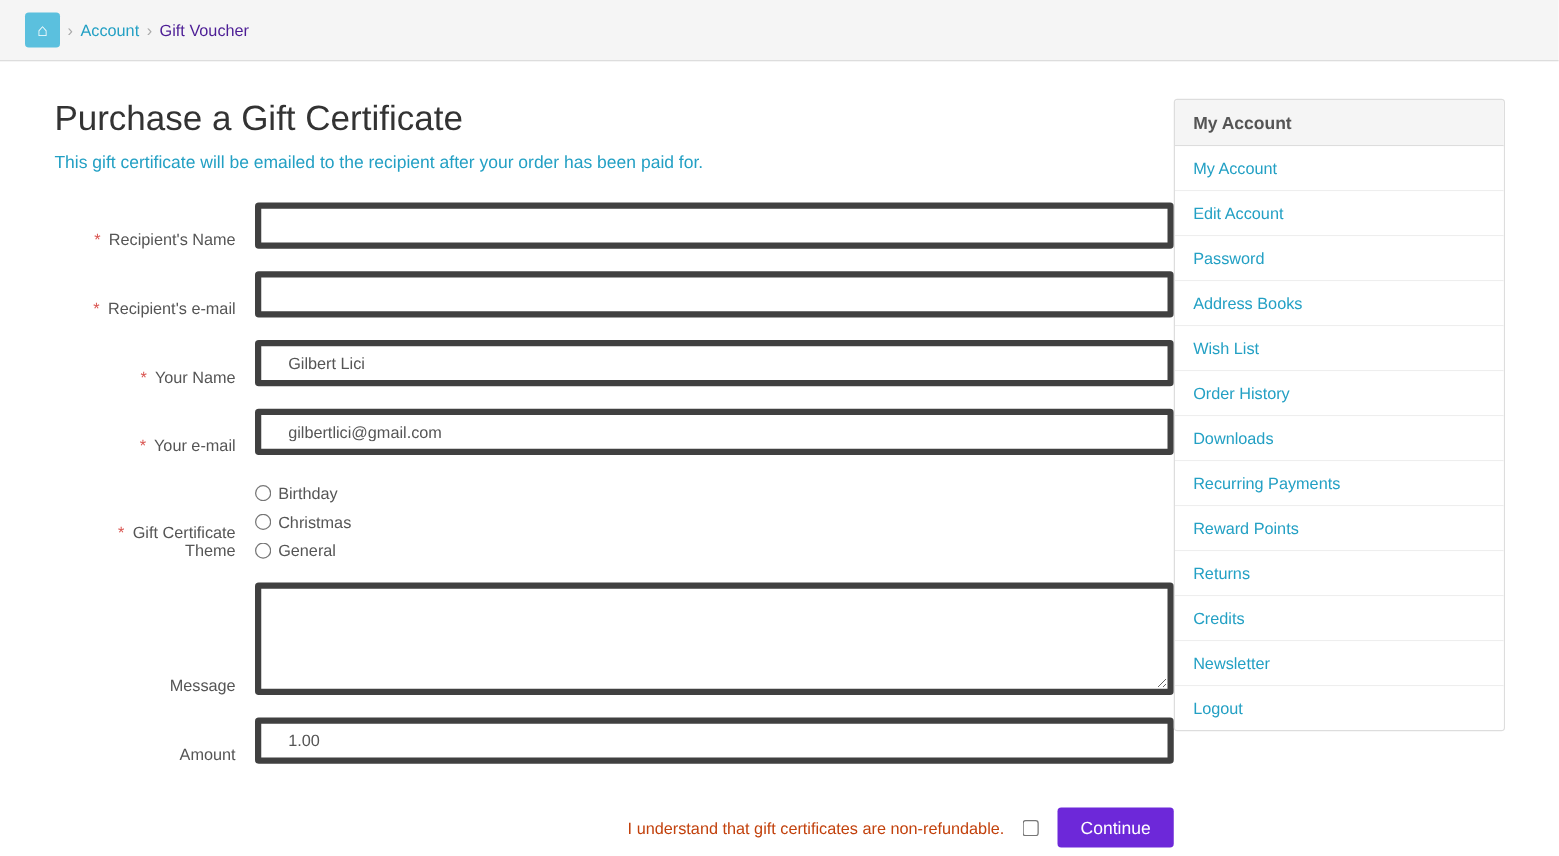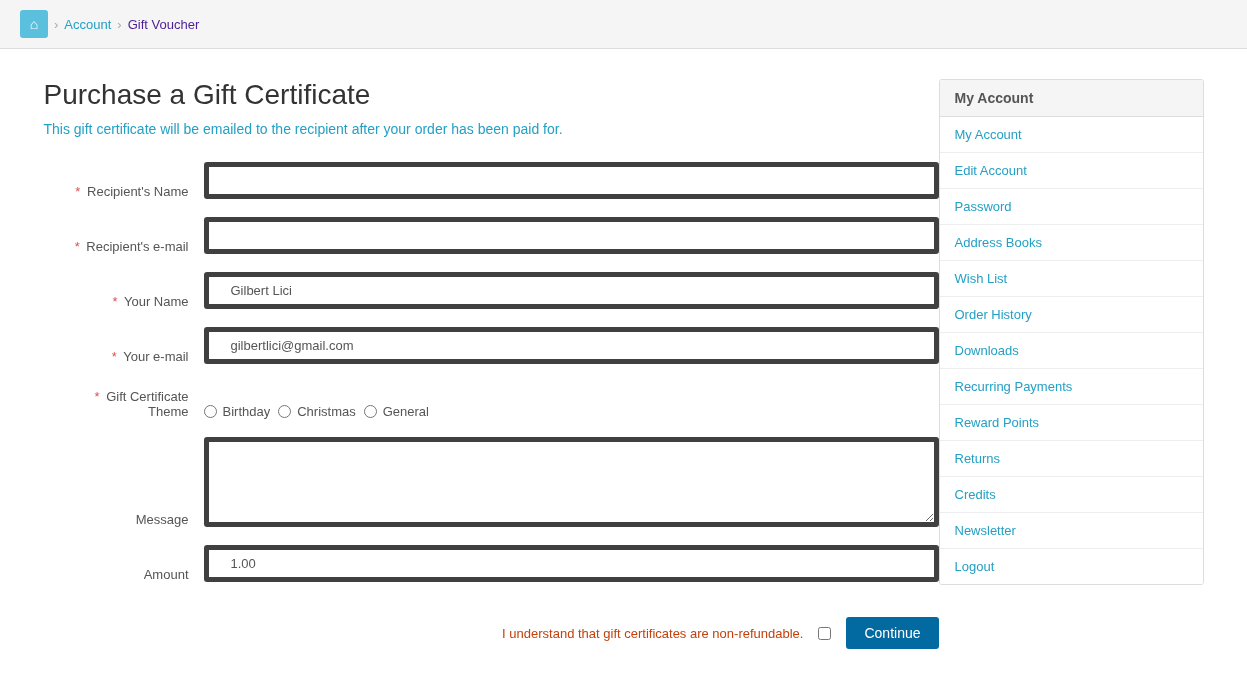--- a/index.html
+++ b/index.html
@@ -103,21 +103,21 @@
     }
 
     textarea.form-control {
       height: 90px;
       resize: vertical;
     }
 
     
     .radio-group {
       display: flex;
-      flex-direction: row;
+      flex-direction: column;
       gap: 8px;
       padding-top: 5px;
     }
 
     .radio-option {
       display: flex;
       align-items: center;
       gap: 6px;
       font-size: 13px;
       color: #555;
@@ -140,21 +140,21 @@
     .footer-text {
       font-size: 13px;
       color: #c2410c;
     }
 
     .footer-checkbox {
       margin: 0 5px;
     }
 
     .btn-continue {
-      background: #0369a1;
+      background: #6d28d9;
       color: white;
       border: none;
       padding: 8px 18px;
       border-radius: 3px;
       font-size: 14px;
       cursor: pointer;
     }
 
     
     .sidebar {

